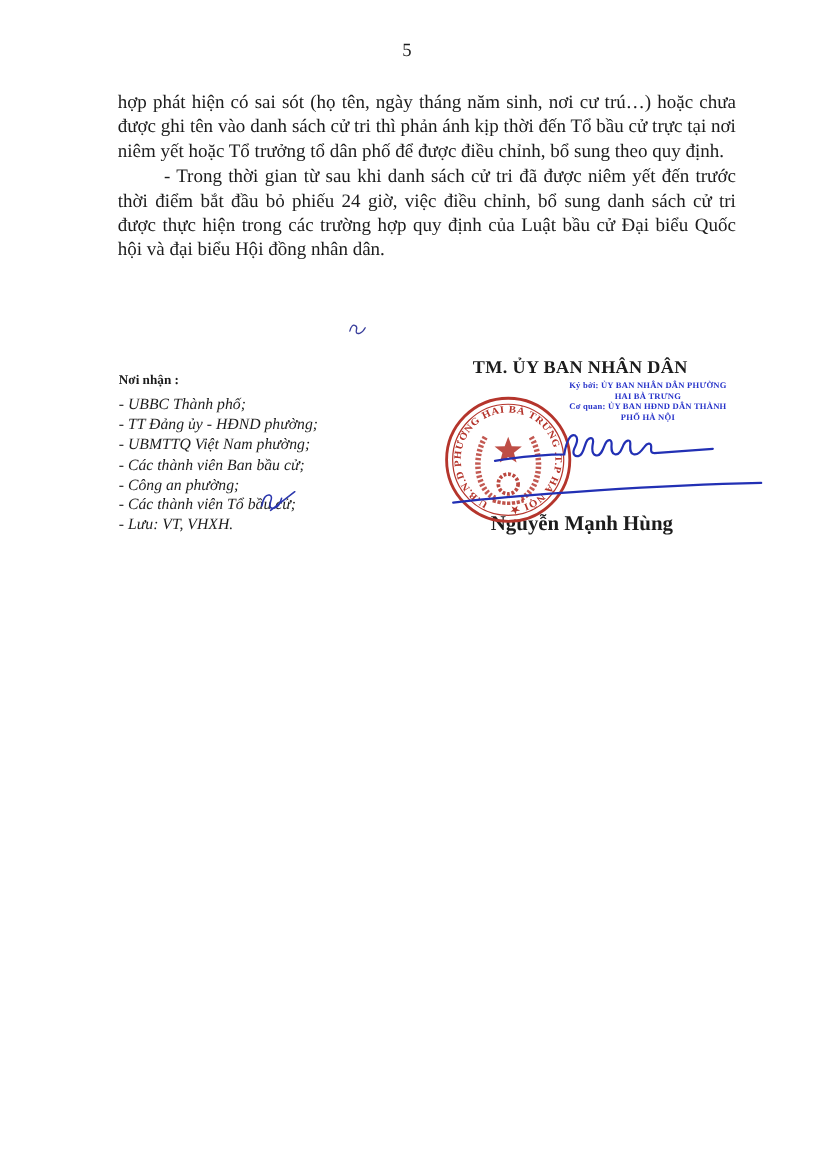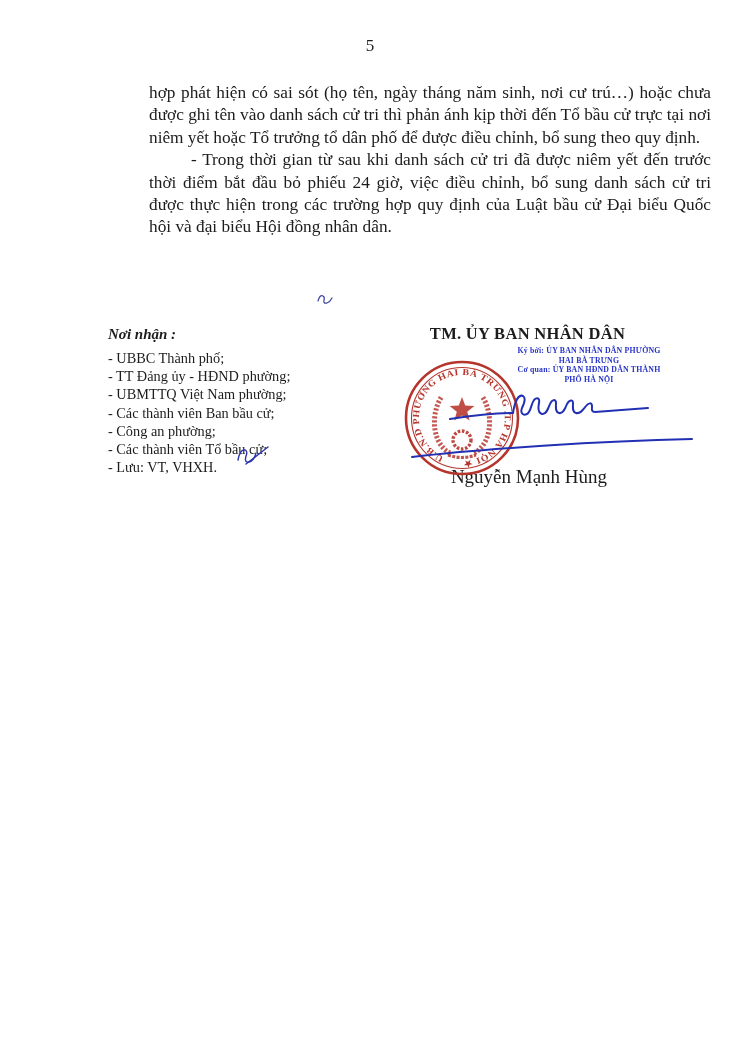--- a/index.html
+++ b/index.html
@@ -10,46 +10,46 @@
     font-family:"Liberation Serif","DejaVu Serif",serif;
     color:#1c1c1c;
     overflow:hidden;
   }
   .page-number{
     position:absolute;top:36px;left:0;width:740px;
     text-align:center;font-size:17px;
   }
   .body-text{
     position:absolute;left:107px;top:82px;width:562px;
-    font-size:17.3px;line-height:22.4px;text-align:justify;margin-left:42px;
+    font-size:17.3px;line-height:22.4px;text-align:justify;
   }
   .body-text p{margin:0;}
   .body-text p.p-indent{text-indent:42px;}
   .recipients{
     position:absolute;left:108px;top:326px;width:260px;
   }
   .recipients-heading{
-    font-size:15px;font-weight:bold;font-style:italic;margin-bottom:6px;
+    font-size:12px;font-weight:bold;margin-bottom:6px;margin-top:12px;
   }
   .recipient-item{
-    font-size:14.3px;line-height:18.2px;
+    font-size:14.3px;line-height:18.2px;font-style:italic;
   }
   .sign-block{
     position:absolute;left:420px;top:324px;width:215px;text-align:center;
   }
   .sign-authority{font-size:16.5px;font-weight:bold;letter-spacing:.3px;}
   .sign-title{font-size:15.5px;font-weight:bold;margin-top:3px;margin-right:20px;letter-spacing:.5px;}
   .digital-sig{
     position:absolute;left:503px;top:346px;width:172px;
     font-size:7.8px;font-weight:600;line-height:9.6px;
     color:#2733c9;letter-spacing:.2px;text-align:center;
   }
   .signer-name{
     position:absolute;left:429px;top:466px;width:200px;text-align:center;
-    font-size:19px;font-weight:normal;
+    font-size:19px;font-weight:bold;
   }
   .overlay{
     position:absolute;left:0;top:0;width:740px;height:1046px;
     pointer-events:none;
   }
 </style>
 </head>
 <body>
 
 <div class="page">

